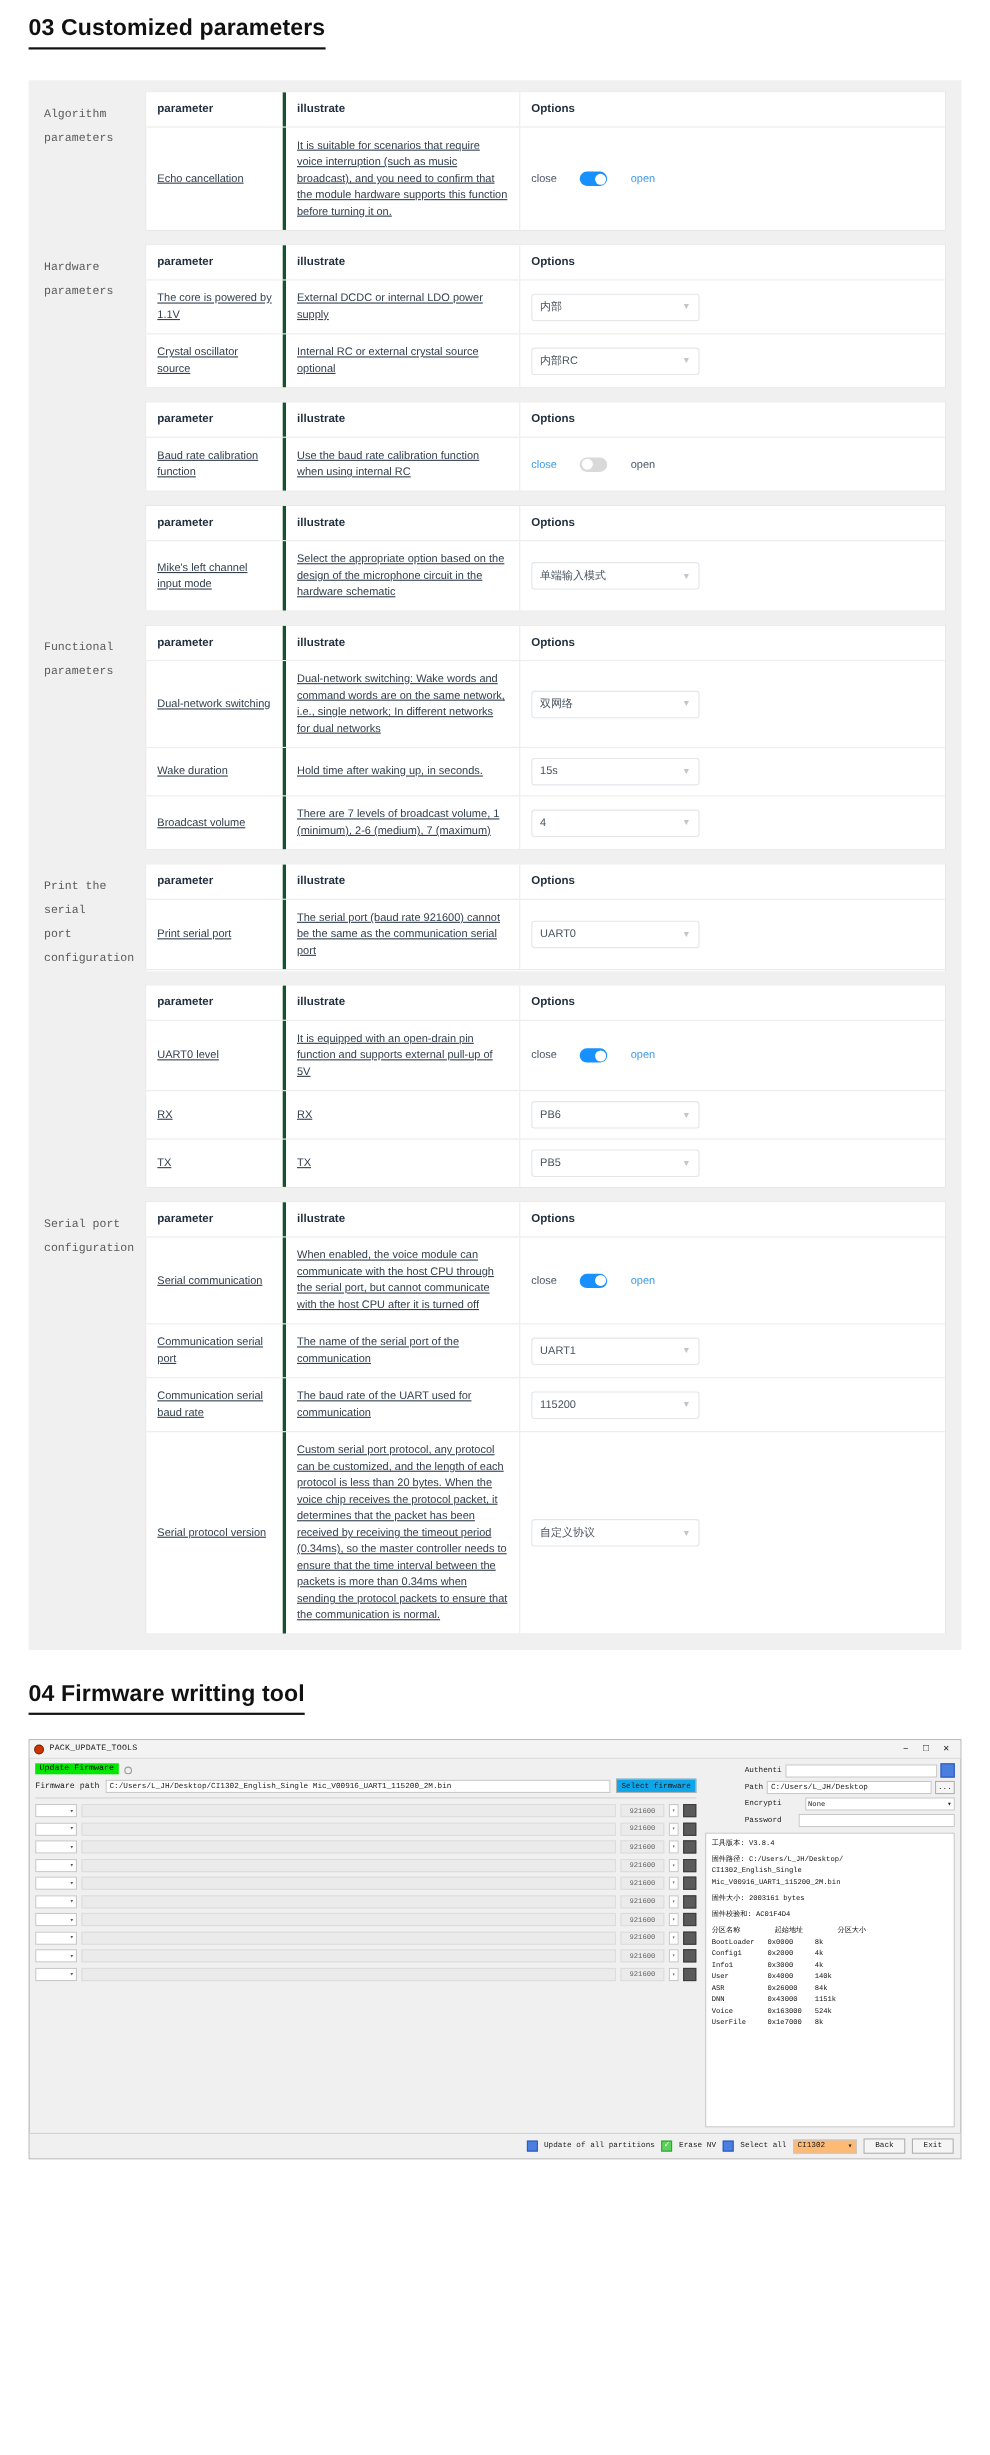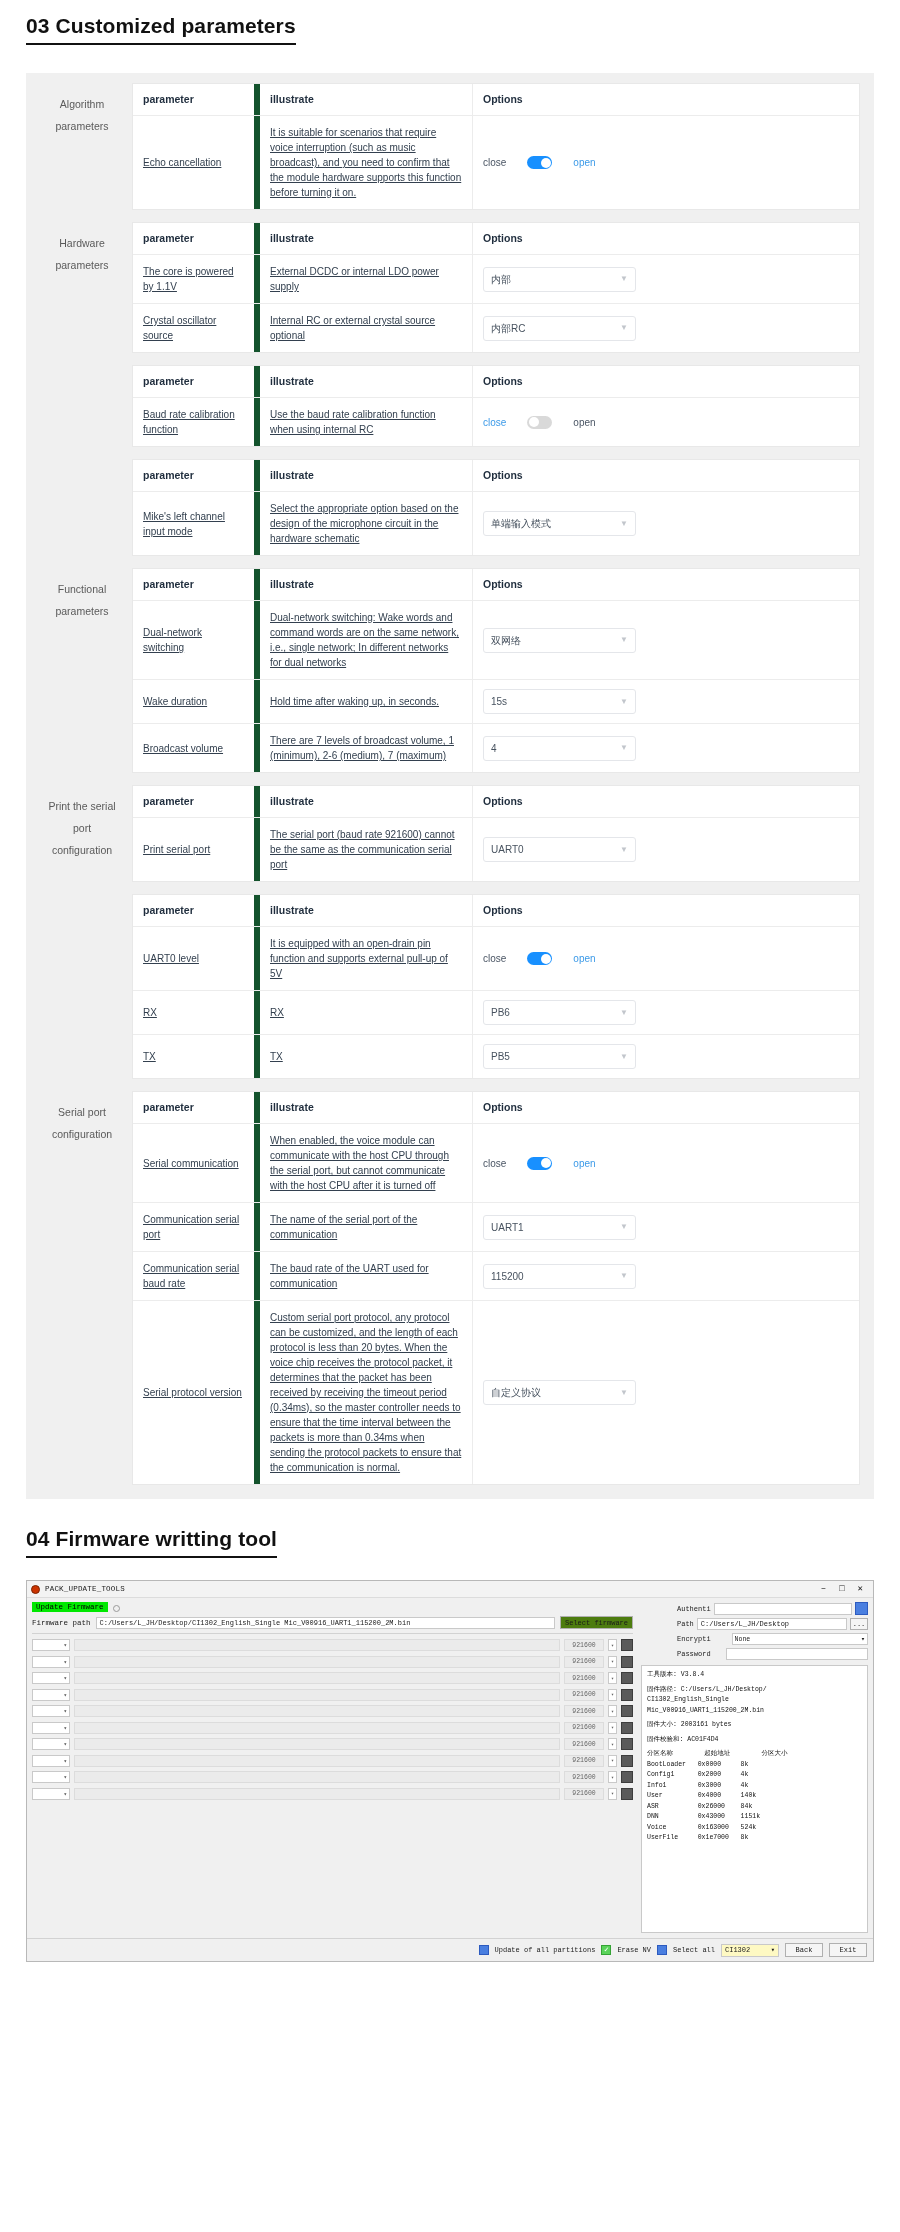--- a/index.html
+++ b/index.html
@@ -32,24 +32,24 @@
     padding: 10px 14px 14px 14px;
   }
   .grp { display: flex; align-items: stretch; margin-bottom: 12px; }
   .grp:last-child { margin-bottom: 0; }
 
   .grp-label {
     width: 92px;
     flex: 0 0 92px;
     font-size: 10.5px;
     color: #5a5a5a;
-    text-align: center;
+    text-align: left;
     padding: 10px 8px 0 0;
     line-height: 22px;
-    font-family: Liberation Sans, sans-serif;
+    font-family: Liberation Mono, monospace;
   }
   .grp-label span { display:block; }
 
   .tbl {
     flex: 1 1 auto;
     background: #ffffff;
     border: 1px solid #e8e8e8;
     border-bottom: none;
   }
   .row {
@@ -62,21 +62,21 @@
   .row.head { background:#ffffff; }
 
   .c {
     padding: 9px 10px;
     font-size: 10px;
     line-height: 15px;
     color: #33404f;
     display: flex;
     align-items: center;
   }
-  .c1 { width: 127px; flex: 0 0 127px; border-right: 6px solid #14532d; }
+  .c1 { width: 127px; flex: 0 0 127px; border-right: 3px solid #14532d; }
   .c2 { width: 213px; flex: 0 0 213px; border-right: 1px solid #ececec; }
   .c3 { flex: 1 1 auto; }
   .c-txt { display:block;text-decoration:underline; }
 
   
   .toggle-wrap { display:flex; align-items:center; gap:21px; font-size:10px; }
   .tg-lbl { color:#4a5564; font-size:10px; }
   .tg-lbl.active { color:#3c9ae8; }
   .switch {
     width: 25px; height: 13px; border-radius: 7px;
@@ -152,21 +152,21 @@
 
   .path-row { display:flex; align-items:center; gap:5px; margin-bottom:3px; }
   .path-lbl { font-size:7.5px; white-space:nowrap; }
   .txtbox {
     background:#ffffff; border:1px solid #c9c9c9;
     height:12px; display:flex; align-items:center;
     padding:0 3px; font-size:7px; overflow:hidden; white-space:nowrap;
   }
   .path-input { flex:1 1 auto; min-width:0; }
   .btn-plain {
-    border:1px solid #b0b0b0; background:#4d7c0f;
+    border:1px solid #b0b0b0; background:#0ea5e9;
     height:13px; display:flex; align-items:center; padding:0 4px;
     font-size:7px; white-space:nowrap;
   }
   .hr { height:1px; background:#d2d2d2; margin:4px 0 5px 0; }
 
   
   .port-row { display:flex; align-items:center; gap:4px; margin-bottom:4.5px; }
   .mini-sel {
     width:38px; height:12px; border:1px solid #c9c9c9; background:#fff;
     display:flex; align-items:center; justify-content:flex-end;
@@ -221,21 +221,21 @@
     padding:4px 6px; display:flex; align-items:center;
     justify-content:flex-end; gap:6px;
   }
   .chk-blue{width:10px;height:10px;background:#4a7fe0;border:1px solid #2d5bbf;flex:0 0 10px;}
   .chk-green{
     width:10px;height:10px;background:#5ad35a;border:1px solid #35a335;flex:0 0 10px;
     color:#fff;font-size:8px;display:flex;align-items:center;justify-content:center;line-height:1;
   }
   .b-lbl{font-size:7px;}
   .chip-sel{
-    width:58px;height:13px;background:#fef9c3;border:1px solid #c9c9c9;
+    width:58px;height:13px;background:#fdba74;border:1px solid #c9c9c9;
     display:flex;align-items:center;justify-content:space-between;padding:0 3px;font-size:7px;
   }
   .btn-bot{
     border:1px solid #b0b0b0;background:#f5f5f5;height:14px;width:38px;
     display:flex;align-items:center;justify-content:center;font-size:7px;
   }
 </style>
 </head>
 <body>
 

